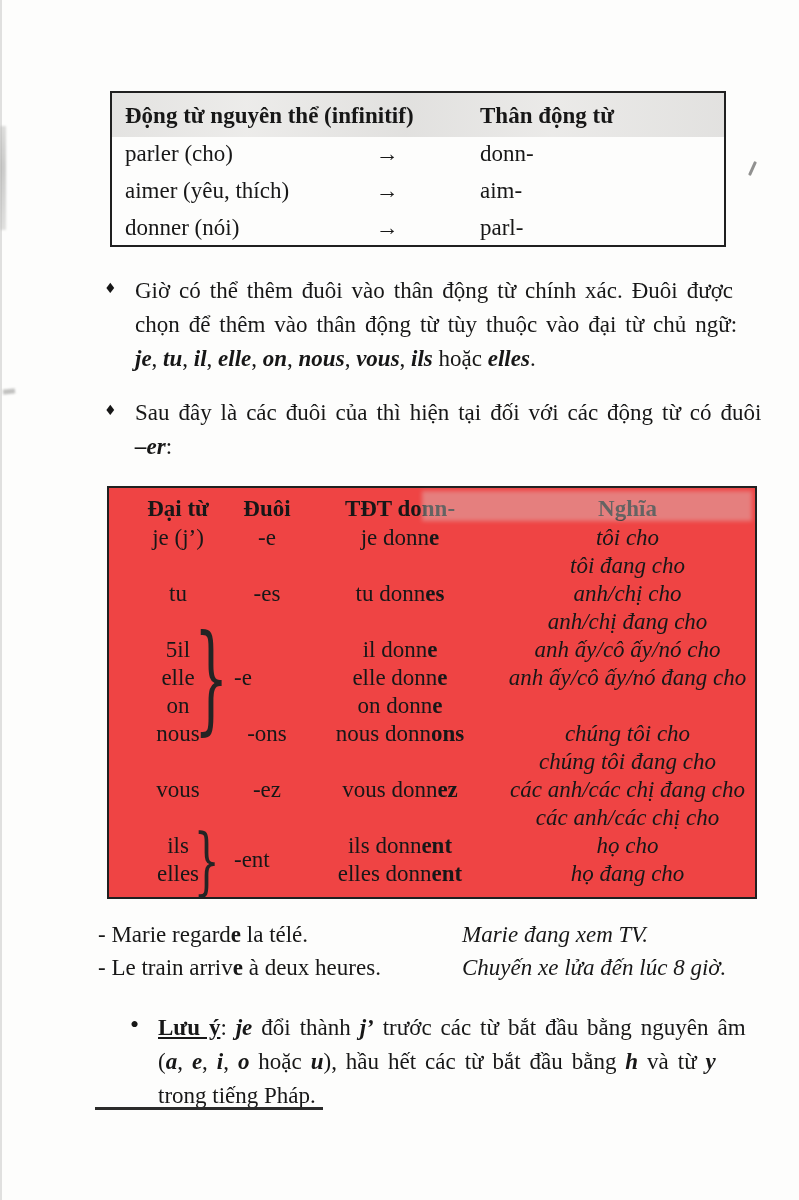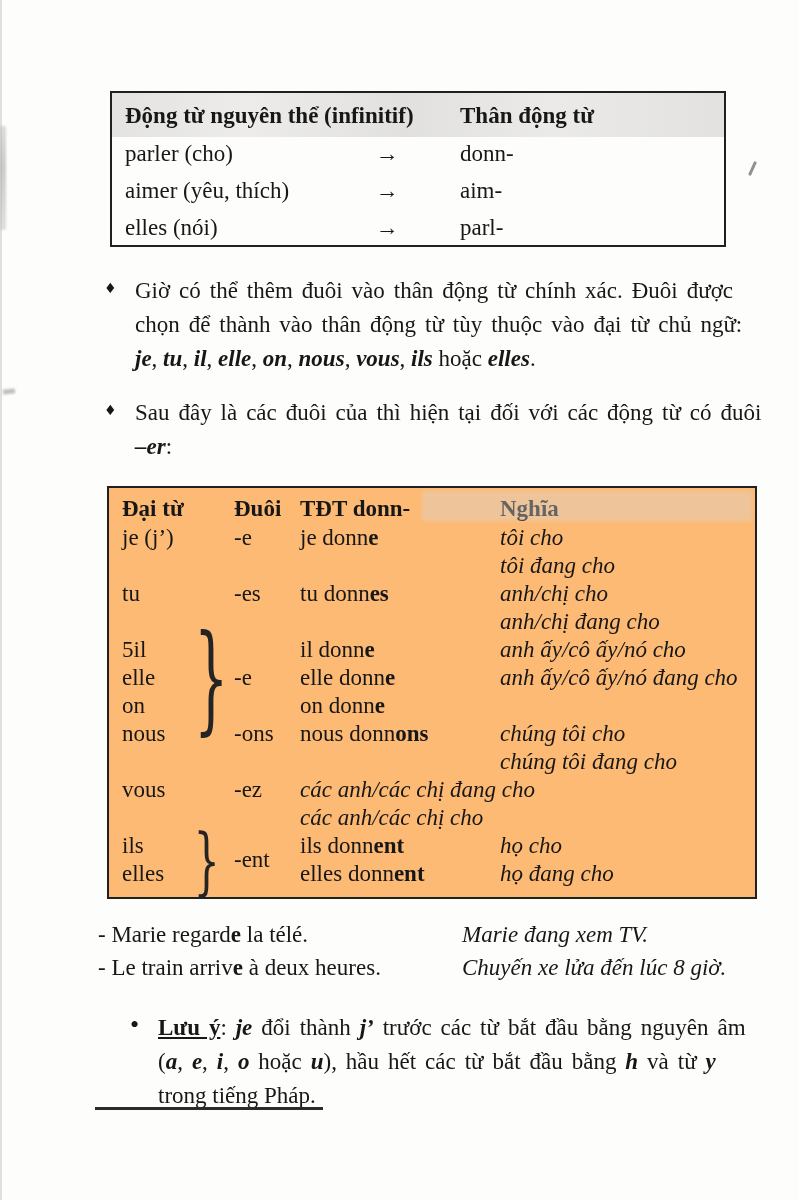--- a/index.html
+++ b/index.html
@@ -19,34 +19,34 @@
     background:#4a4a48; opacity:.6; transform:rotate(24deg); border-radius:1px;}
   
   .stem-table{position:absolute; left:110px; top:91px; width:616px; height:156px;
     border:2.5px solid #202020; box-sizing:border-box; background:#fdfdfc;}
   .stem-head-band{position:absolute; left:0; top:0; right:0; height:44px;
     background:linear-gradient(90deg,#dbdad8 0%,#e7e6e4 22%,#d8d7d5 48%,#e5e4e2 72%,#d9d8d6 100%);
     opacity:.75;}
   .stem-line{position:absolute; left:0; right:0; height:30px; line-height:30px; white-space:nowrap;}
   .stem-line .s-inf{position:absolute; left:13px;}
   .stem-line .s-arr{position:absolute; left:250px; width:50px; text-align:center;}
-  .stem-line .s-stem{position:absolute; left:348px;}
+  .stem-line .s-stem{position:absolute; left:368px;}
   .bold{font-weight:700;}
   
   .bullet{position:absolute; width:660px;}
   .b1{left:104px; top:274px;}
   .b2{left:104px; top:396px;}
   .bullet .marker{position:absolute; left:0; top:6px; font-size:14px; font-family:"DejaVu Sans",sans-serif;}
   .bullet .btext{margin-left:31px;}
   .pline{height:34px; line-height:34px; white-space:nowrap;}
   .jw{word-spacing:3.2px;}
   
   .conj-table{position:absolute; left:107px; top:486px; width:650px;
-    border:2.5px solid #202020; box-sizing:border-box; background:#fdba74;
-    padding:6px 0 9px 13px;}
+    border:2.5px solid #202020; box-sizing:border-box; background:#ef4444;
+    padding:6px 0 9px 13px;text-align:center;}
   .conj-mottle{position:absolute; right:3px; top:3px; width:330px; height:30px;
     background:#d8d7d5; opacity:.4; filter:blur(2px);}
   .ct-grid{display:grid; grid-template-columns:112px 66px 200px auto;}
   .ct-hrow > div{height:30px; line-height:30px; font-weight:700; white-space:nowrap;}
   .ct-row > div{position:relative;}
   .line{height:28px; line-height:28px; white-space:nowrap;}
   .c2-mid{display:flex; align-items:center;}
   .c4 .line{font-style:italic;}
   .brace{position:absolute; left:70px; top:50%; color:#242424; font-family:"DejaVu Serif",serif; font-weight:400;}
   .brace-3{font-size:60px; transform:translateY(-50%) scale(.9,1.95);}
@@ -92,31 +92,31 @@
       <span class="s-inf">parler (cho)</span>
       <span class="s-arr">→</span>
       <span class="s-stem">donn-</span>
     </div>
     <div class="stem-line" style="top:83px;">
       <span class="s-inf">aimer (yêu, thích)</span>
       <span class="s-arr">→</span>
       <span class="s-stem">aim-</span>
     </div>
     <div class="stem-line" style="top:120px;">
-      <span class="s-inf">elles (nói)</span>
+      <span class="s-inf">donner (nói)</span>
       <span class="s-arr">→</span>
       <span class="s-stem">parl-</span>
     </div>
   </div>
 
   <div class="bullet b1">
     <span class="marker">♦</span>
     <div class="btext">
       <div class="pline jw">Giờ có thể thêm đuôi vào thân động từ chính xác. Đuôi được</div>
-      <div class="pline jw">chọn để thành vào thân động từ tùy thuộc vào đại từ chủ ngữ:</div>
+      <div class="pline jw">chọn để thêm vào thân động từ tùy thuộc vào đại từ chủ ngữ:</div>
       <div class="pline"><span class="seg-bi">je</span><span class="seg-n">, </span><span class="seg-bi">tu</span><span class="seg-n">, </span><span class="seg-bi">il</span><span class="seg-n">, </span><span class="seg-bi">elle</span><span class="seg-n">, </span><span class="seg-bi">on</span><span class="seg-n">, </span><span class="seg-bi">nous</span><span class="seg-n">, </span><span class="seg-bi">vous</span><span class="seg-n">, </span><span class="seg-bi">ils</span><span class="seg-n"> hoặc </span><span class="seg-bi">elles</span><span class="seg-n">.</span></div>
     </div>
   </div>
 
   <div class="bullet b2">
     <span class="marker">♦</span>
     <div class="btext">
       <div class="pline jw">Sau đây là các đuôi của thì hiện tại đối với các động từ có đuôi</div>
       <div class="pline"><span class="seg-bi">–er</span><span class="seg-n">:</span></div>
     </div>
@@ -200,20 +200,23 @@
         <div class="line">chúng tôi đang cho</div>
       </div>
     </div>
 
     <div class="ct-grid ct-row">
       <div>
         <div class="line">vous</div>
       </div>
       <div>
         <div class="line">-ez</div>
+      </div>
+      <div>
+        <div class="line"><span class="seg-n">vous donn</span><span class="seg-b">ez</span></div>
       </div>
       <div class="c4">
         <div class="line">các anh/các chị đang cho</div>
         <div class="line">các anh/các chị cho</div>
       </div>
     </div>
 
     <div class="ct-grid ct-row">
       <div>
         <div class="line">ils</div>

